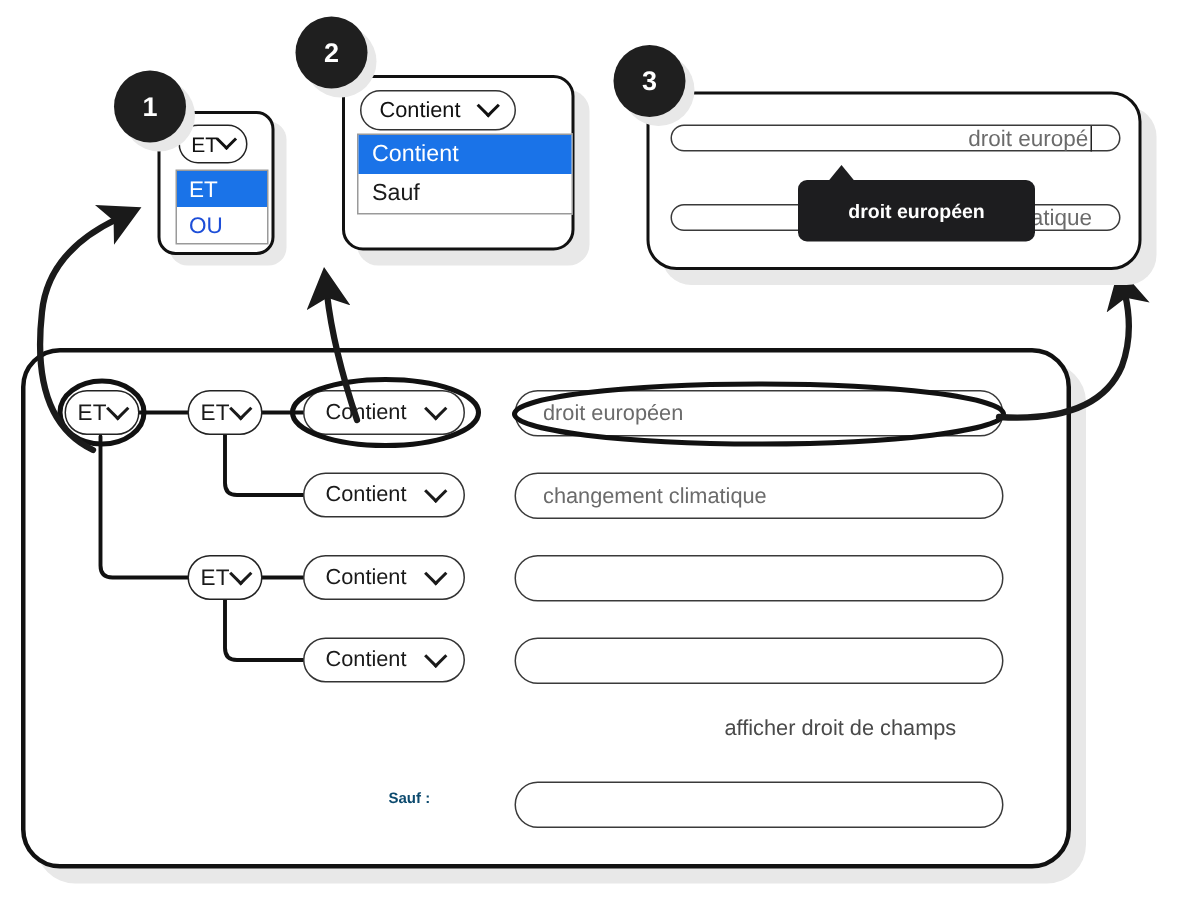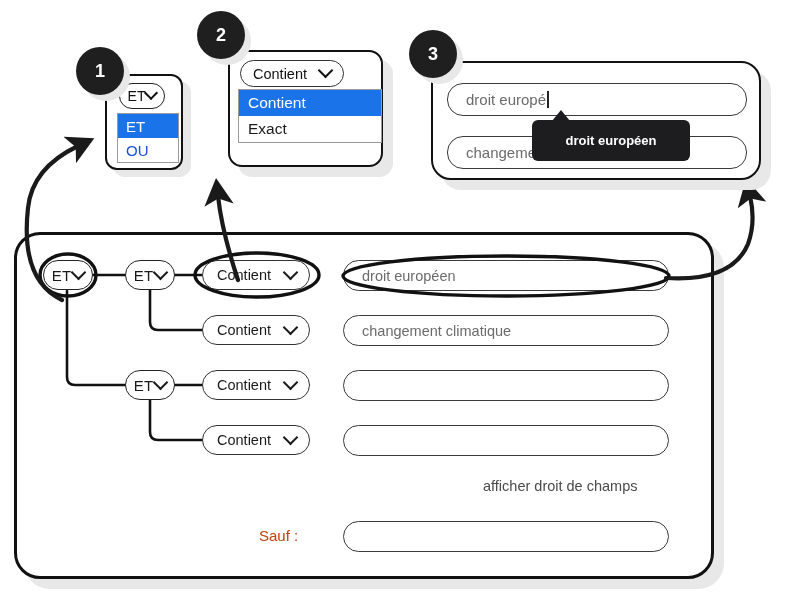--- a/index.html
+++ b/index.html
@@ -115,23 +115,23 @@
     position: absolute;
     left: 483px;
     top: 478px;
     font-size: 14.5px;
     color: #4a4a4a;
   }
   #except-label {
     position: absolute;
     left: 259px;
     top: 527px;
-    font-size: 15px;
-    font-weight: normal;
-    color: #c2410c;
+    font-size: 10px;
+    font-weight: bold;
+    color: #0c4a6e;
   }
   #except-field {
     position: absolute;
     left: 343px;
     top: 521px;
     width: 326px;
     height: 31px;
     border: 1.2px solid #3a3a3a;
     border-radius: 17px;
     background: #ffffff;
@@ -217,30 +217,31 @@
   }
   #c2-list .opt.sel { background: #1a73e8; color: #ffffff; }
 
   
   #callout3-shadow { left: 441px; top: 71px; width: 330px; height: 119px; border-radius: 20px; }
   #callout3 { left: 431px; top: 61px; width: 330px; height: 119px; border-radius: 20px; }
   .c3-field {
     position: absolute;
     left: 14px;
     width: 300px;
-    height: 33px;
+    height: 18px;
     border: 1.3px solid #3a3a3a;
     border-radius: 16px;
     background: #ffffff;
     box-sizing: border-box;
     display: flex;
     align-items: center;
     padding: 0 18px;
     font-size: 15px;
     color: #6b6b6b;
+    justify-content: flex-end;
   }
   #c3-field1 { top: 20px; }
   #c3-field2 { top: 73px; }
   .caret-bar {
     display: inline-block;
     width: 1.5px;
     height: 17px;
     background: #222222;
     margin-left: 1px;
   }
@@ -403,21 +404,21 @@
 </div>
 
 <div id="callout2-shadow" class="callout-shadow"></div>
 <div id="callout2" class="callout">
   <div id="c2-select">
     <span class="label">Contient</span>
     <span class="caret2"></span>
   </div>
   <div id="c2-list">
     <div class="opt sel">Contient</div>
-    <div class="opt">Exact</div>
+    <div class="opt">Sauf</div>
   </div>
 </div>
 
 <div id="callout3-shadow" class="callout-shadow"></div>
 <div id="callout3" class="callout">
   <div id="c3-field1" class="c3-field">
     <span>droit europé</span>
     <span class="caret-bar"></span>
   </div>
   <div id="c3-field2" class="c3-field">

